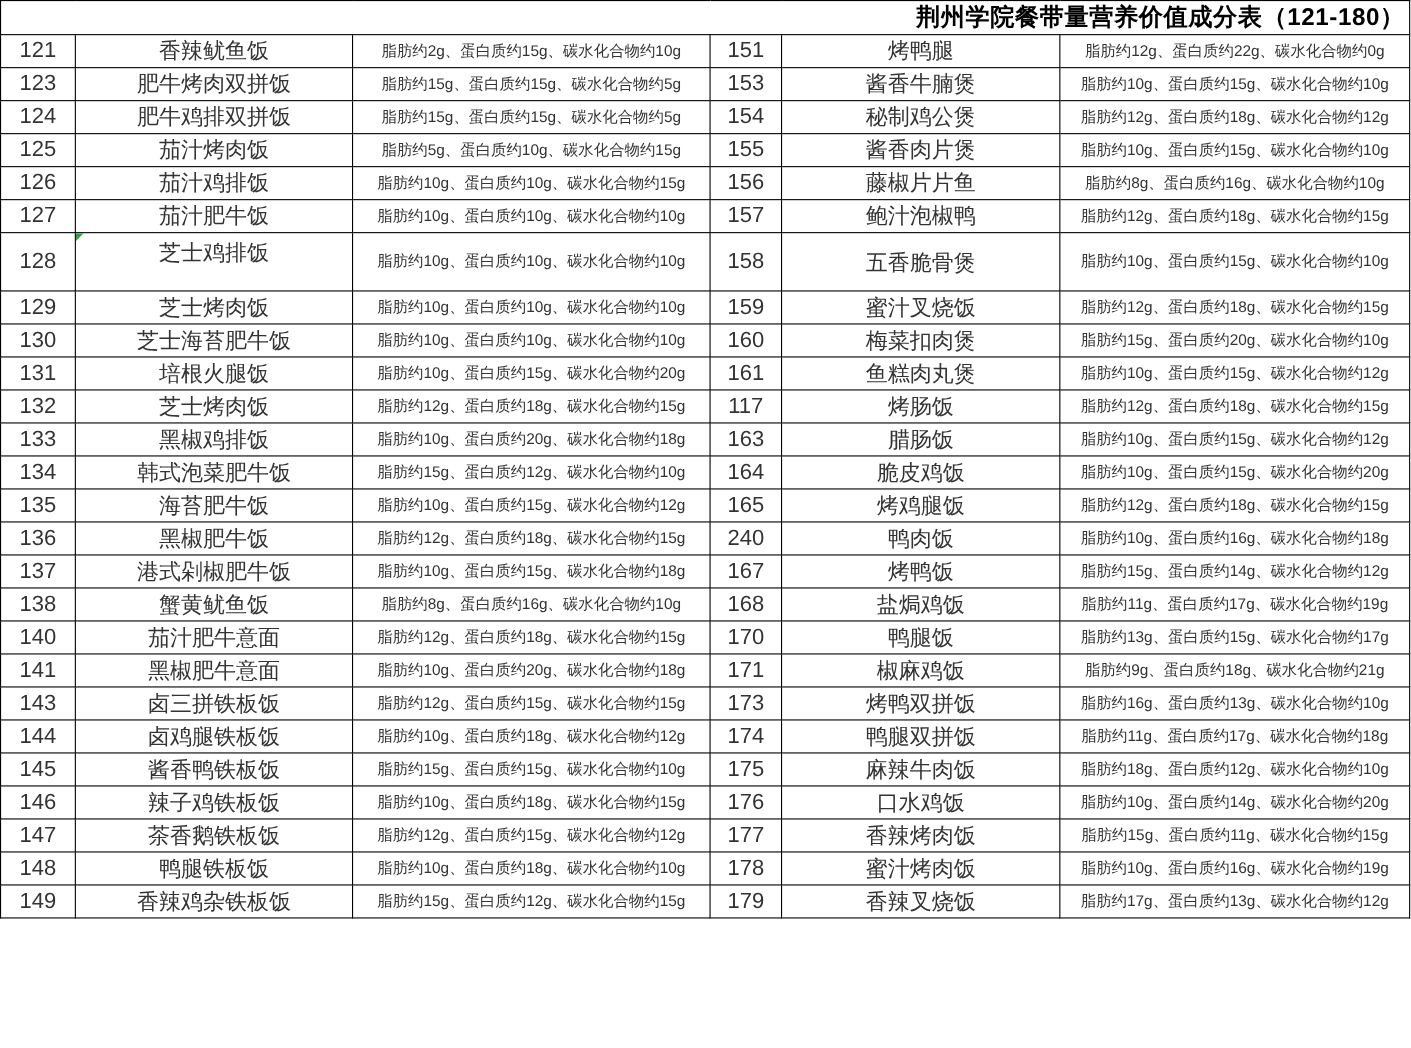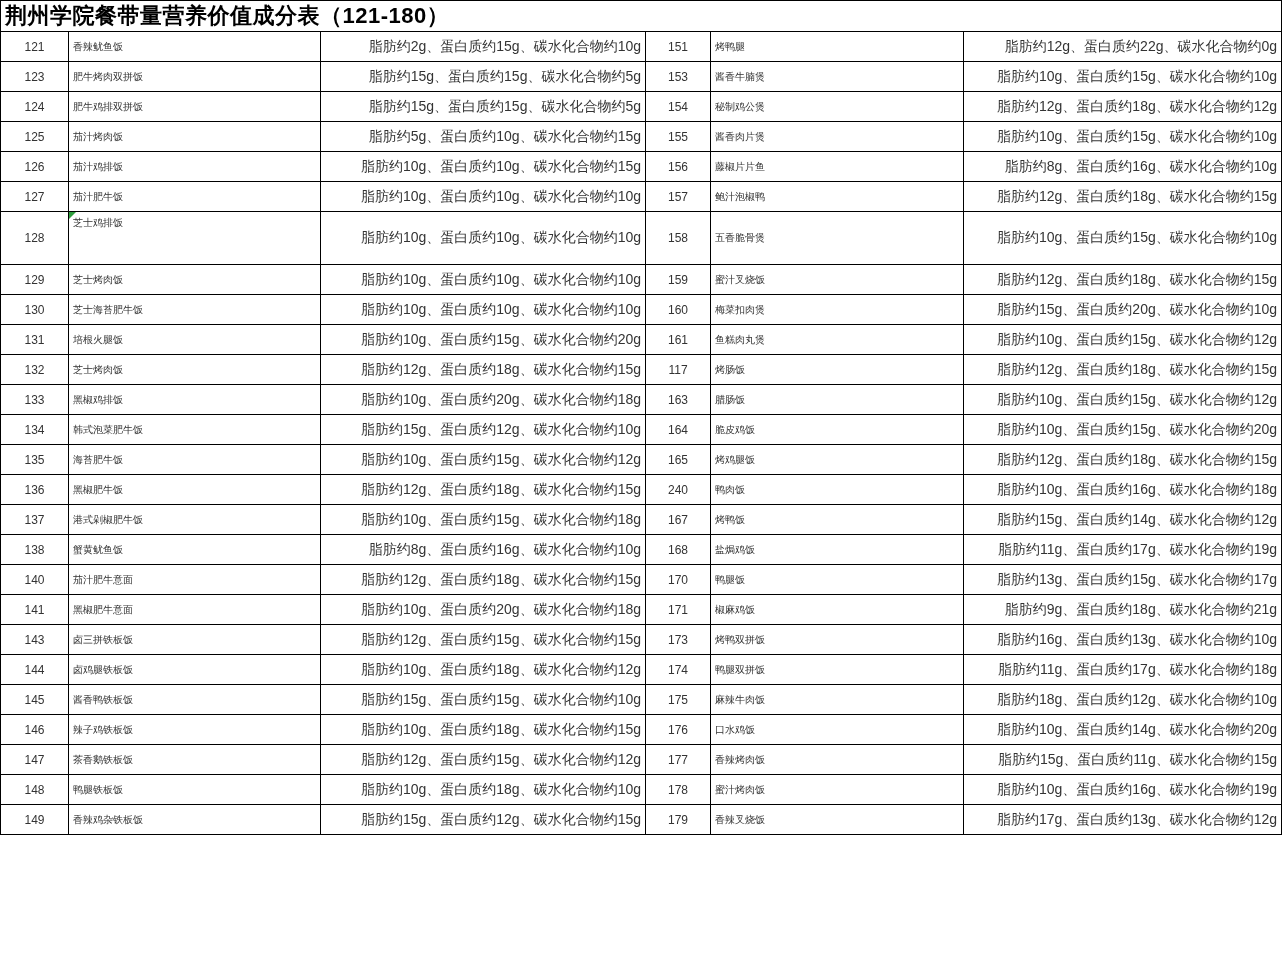--- a/index.html
+++ b/index.html
@@ -21,45 +21,45 @@
     border: 1px solid #000000;
     padding: 0 4px;
     overflow: hidden;
     white-space: nowrap;
   }
   th.title-cell {
     height: 27px;
     font-size: 22px;
     font-weight: bold;
     color: #000000;
-    text-align: left;
+    text-align: right;
     vertical-align: middle;
     letter-spacing: 0.5px;
   }
   tr.body-row { height: 30px; }
   tr.body-row.tall { height: 53px; }
   td.num-cell {
     text-align: center;
     vertical-align: middle;
-    font-size: 12px;
+    font-size: 20px;
     color: #333333;
   }
   td.name-cell {
-    text-align: left;
+    text-align: center;
     vertical-align: middle;
-    font-size: 10px;
+    font-size: 20px;
     color: #333333;
     position: relative;
   }
   td.name-cell.top-align {
     vertical-align: top;
     padding-top: 4px;
   }
   td.nutri-cell {
-    text-align: right;
+    text-align: center;
     vertical-align: middle;
     font-size: 14px;
     color: #333333;
   }
   .error-corner {
     position: absolute;
     left: 0;
     top: 0;
     width: 0;
     height: 0;

